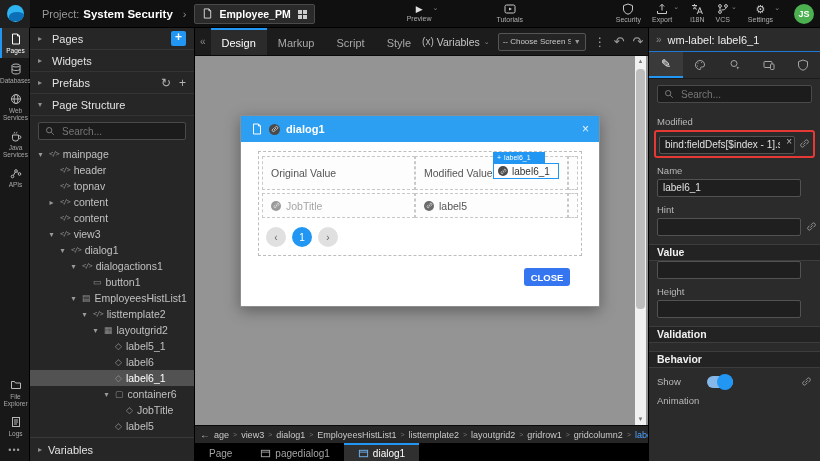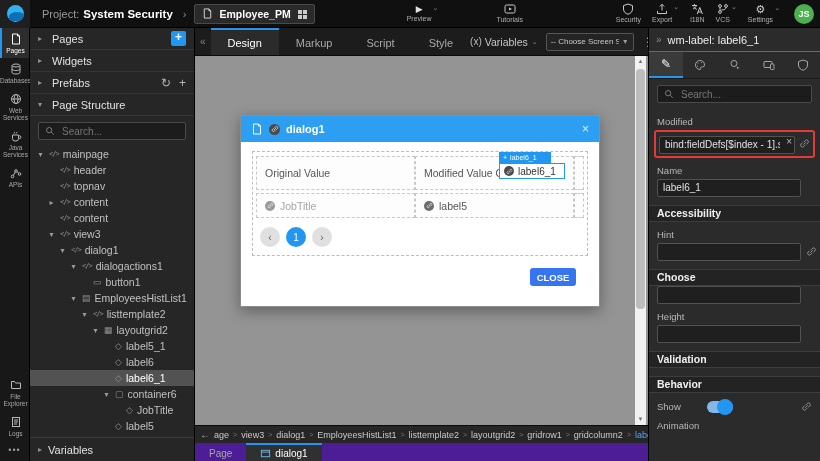--- a/index.html
+++ b/index.html
@@ -66,21 +66,21 @@
   .tic-code{font-family:"DejaVu Sans Mono",monospace;font-size:7px;letter-spacing:-1px;}
   .vars{margin-top:auto;height:24px;border-top:1px solid #3a3a3a;display:flex;align-items:center;gap:6px;
         padding:0 8px;flex:none;}
   .vars .arr{color:#8f8f8f;font-size:8px;}
   .vars .slabel{font-size:11px;color:#e2e2e2;}
 
   
   .center{flex:1;display:flex;flex-direction:column;min-width:0;}
   .toolbar{height:28px;background:#1c1c1c;display:flex;align-items:stretch;border-bottom:1px solid #0a0a0a;flex:none;}
   .collapse-l{display:flex;align-items:center;padding:0 5px;color:#8a8a8a;font-size:10px;}
-  .etab{display:flex;align-items:center;padding:0 17px;font-size:11px;color:#a8a8a8;border-top:2px solid transparent;}
+  .etab{display:flex;align-items:center;padding:0 11px;font-size:11px;color:#a8a8a8;border-top:2px solid transparent;}
   .etab.active{background:#2b2b2b;color:#fff;border-top:2px solid #2196f3;}
   .tool-right{margin-left:auto;display:flex;align-items:center;gap:8px;padding-right:6px;}
   .varbtn{display:flex;align-items:center;gap:3px;font-size:10.5px;color:#c6c6c6;}
   .varbtn .vx{color:#bbb;font-size:10px;}
   .screensel{width:88px;height:18px;background:#242424;border:1px solid #555;border-radius:2px;
              display:flex;align-items:center;padding:0 4px;gap:3px;}
   .screensel .txt{flex:1;font-size:8px;color:#c9c9c9;white-space:nowrap;overflow:hidden;}
   .screensel .car{font-size:7px;color:#999;}
   .vdots{color:#aaa;font-size:12px;}
   .histbtn{color:#9c9c9c;font-size:13px;line-height:13px;}
@@ -92,21 +92,21 @@
   .vscroll .up{top:0;} .vscroll .dn{bottom:0;}
   .vscroll .thumb{position:absolute;left:1px;width:9px;top:13px;height:240px;background:#bdbdbd;border-radius:4px;}
 
   
   .dialog{position:absolute;left:45px;top:59px;width:360px;height:192px;background:#fff;
           border:1px solid #8e8e8e;box-shadow:0 4px 14px rgba(0,0,0,.35);}
   .dlg-head{height:26px;background:#2d9ff3;display:flex;align-items:center;gap:6px;padding:0 10px;}
   .dlg-head .ttl{color:#fff;font-size:11px;font-weight:700;}
   .linkbadge{width:11px;height:11px;border-radius:50%;background:#4a4a4a;display:flex;align-items:center;justify-content:center;color:#fff;flex:none;}
   .dlg-x{margin-left:auto;color:#e8f4ff;font-size:12px;}
-  .dlg-body{padding:9px 11px 0;}
+  .dlg-body{padding:9px 17px 0;}
   .listwrap{border:1px dashed #bdbdbd;padding:4px 3px 8px;}
   .lgrid{display:grid;grid-template-columns:1fr 1fr 10px;grid-auto-rows:auto;row-gap:3px;}
   .cell{border:1px dashed #c8c8c8;background:#fdfdfd;display:flex;align-items:center;gap:5px;
         padding:0 8px;font-size:10.5px;color:#555;position:relative;}
   .r1{height:34px;} .r2{height:25px;}
   .cell.empty{padding:0;background:#fdfdfd;}
   .selwidget{position:absolute;right:8px;top:-5px;width:66px;}
   .chip{height:11px;background:#2196f3;color:#fff;font-size:7px;display:flex;align-items:center;gap:3px;
         padding:0 4px;width:52px;}
   .bindbox{height:16px;background:#fff;border:1px solid #2196f3;display:flex;align-items:center;gap:4px;
@@ -119,21 +119,21 @@
   .dlg-foot{position:relative;height:44px;}
   .closebtn{position:absolute;right:12px;top:12px;width:46px;height:18px;background:#3575f0;color:#fff;
             font-size:9.5px;font-weight:700;border:none;border-radius:3px;display:flex;align-items:center;justify-content:center;}
 
   
   .crumbbar{height:18px;background:#262626;border-top:1px solid #0a0a0a;display:flex;align-items:center;
             gap:4px;padding:0 5px;font-size:9px;color:#c9c9c9;white-space:nowrap;overflow:hidden;flex:none;}
   .crumbbar .back{color:#bdbdbd;font-size:10px;}
   .crumb-sep{color:#777;font-size:7px;}
   .crumb.last{color:#4da3ff;}
-  .tabbar{height:18px;background:#4c1d95;display:flex;align-items:stretch;flex:none;}
+  .tabbar{height:18px;background:#000000;display:flex;align-items:stretch;flex:none;}
   .btab{display:flex;align-items:center;gap:4px;padding:0 14px;font-size:10px;color:#a5a5a5;border-top:2px solid transparent;}
   .btab.active{background:#303030;color:#fff;border-top:2px solid #2196f3;}
 
   
   .inspector{width:172px;background:#2b2b2b;border-left:1px solid #000;display:flex;flex-direction:column;overflow:hidden;}
   .insp-title{height:24px;display:flex;align-items:center;gap:6px;padding:0 7px;border-bottom:1px solid #1f78d1;flex:none;}
   .insp-title .col{color:#8a8a8a;font-size:10px;}
   .insp-title .t{font-size:11px;color:#ececec;}
   .insp-tabs{height:27px;display:flex;border-bottom:1px solid #1c1c1c;flex:none;}
   .itab{flex:1;display:flex;align-items:center;justify-content:center;color:#a5a5a5;}
@@ -618,20 +618,26 @@
             <span class="crumb">gridcolumn2</span>
             <span class="crumb-sep">&gt;</span>
             <span class="crumb last">label6_1</span>
           </span>
       </div>
 
       <div class="tabbar">
         <div class="btab">
             <span>Page</span>
           </div>
+        <div class="btab">
+          <svg class="ic" width="11" height="11">
+              <use href="#ic-window"></use>
+            </svg>
+          <span>pagedialog1</span>
+        </div>
         <div class="btab active">
           <svg class="ic" width="11" height="11" style="color:#6fb4f2">
               <use href="#ic-window"></use>
             </svg>
           <span>dialog1</span>
         </div>
       </div>
     </div>
 
     <div class="inspector">
@@ -680,30 +686,29 @@
         <svg class="ic lnk" width="11" height="11">
             <use href="#ic-link"></use>
           </svg>
       </div>
 
       <div class="flabel">Name</div>
       <div class="frow mr30">
           <input class="finput" style="flex: 1 1 0%;" value="label6_1">
         </div>
 
-      <div class="sechead">Accessibility</div>
       <div class="flabel">Hint</div>
       <div class="frow">
         <input class="finput" style="flex: 1 1 0%;">
         <svg class="ic lnk" width="11" height="11">
             <use href="#ic-link"></use>
           </svg>
       </div>
 
-      <div class="sechead">Choose</div>
+      <div class="sechead">Value</div>
       <div class="frow mr30">
           <input class="finput" style="flex: 1 1 0%;">
         </div>
       <div class="flabel">Height</div>
       <div class="frow mr30">
           <input class="finput" style="flex: 1 1 0%;">
         </div>
 
       <div class="sechead">Validation</div>
 

